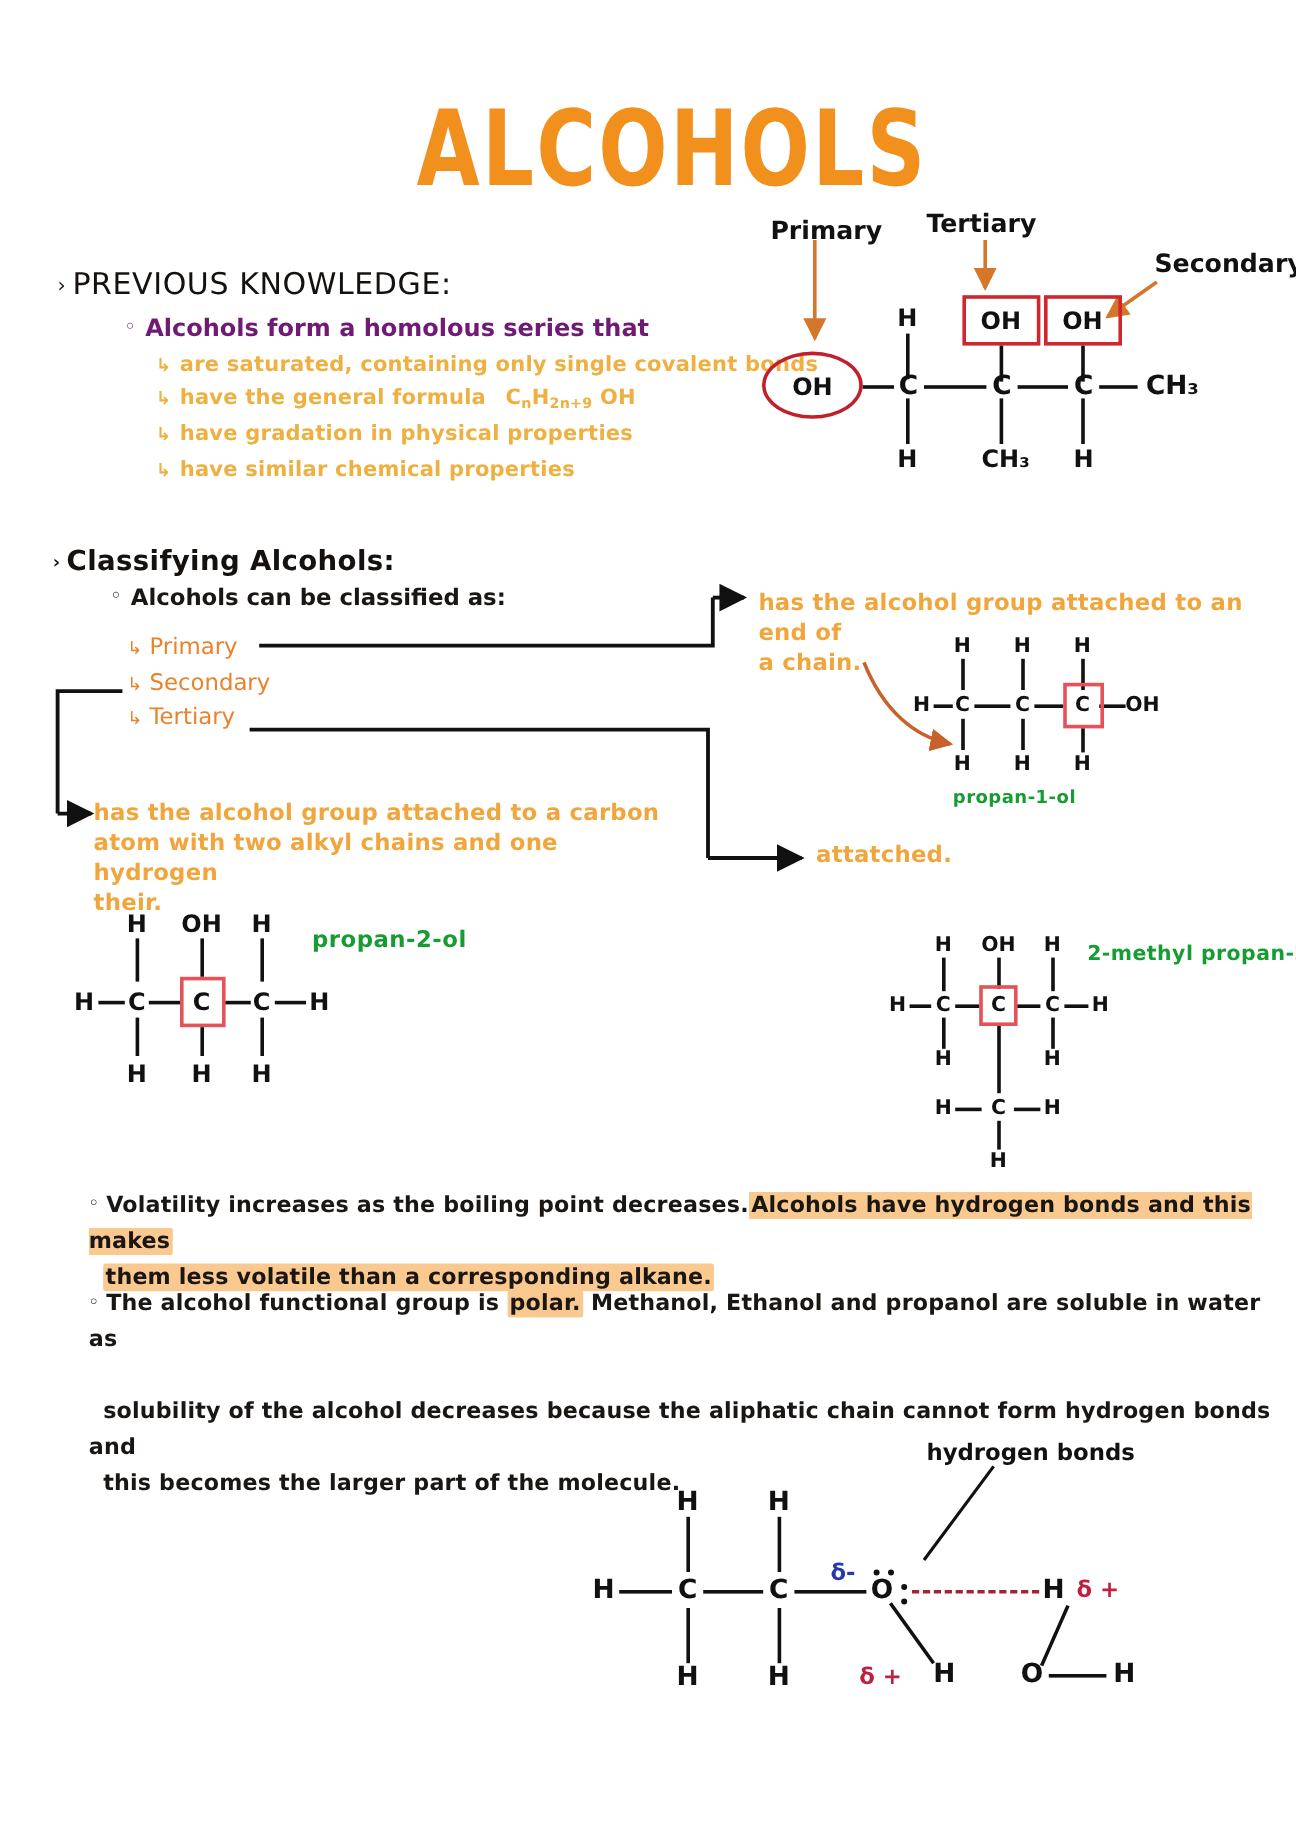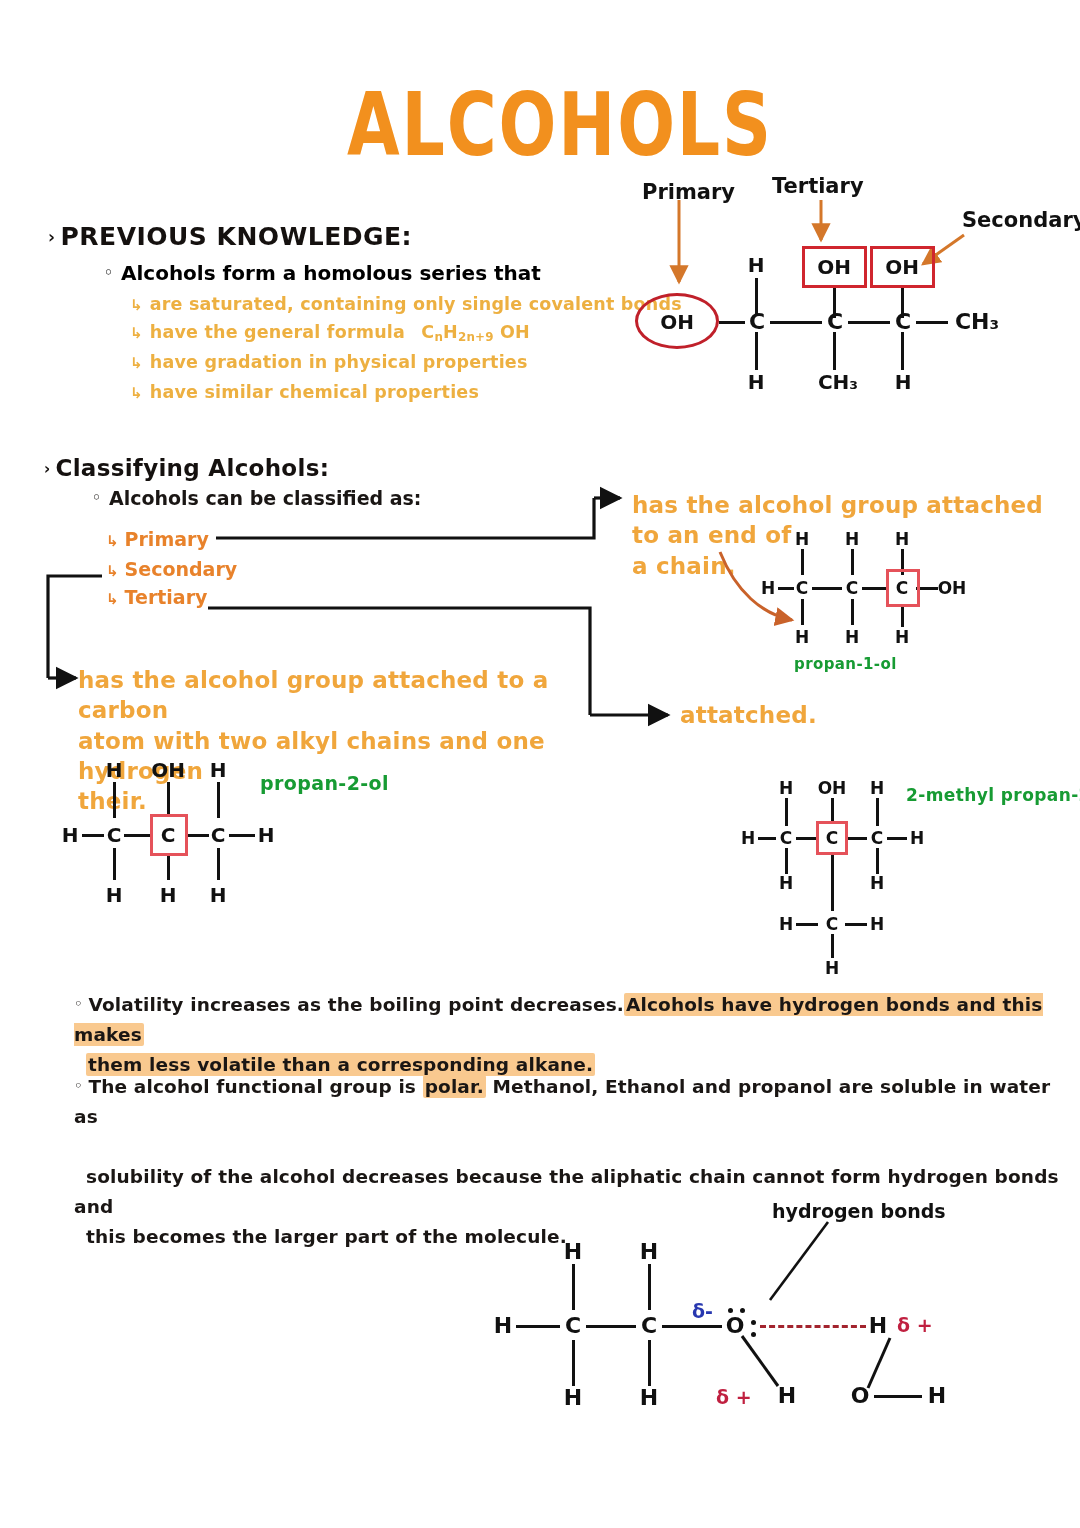--- a/index.html
+++ b/index.html
@@ -22,53 +22,53 @@
     font-size: 74px;
     font-weight: bold;
     letter-spacing: 2px;
     color: #F2901E;
     transform: scaleY(1.18) scaleX(0.92);
     transform-origin: center top;
   }
 
   
   .h-section {
-    font-size: 25px; font-weight: bold; color: #15110f;
+    font-size: 25px; font-weight: normal; color: #15110f;
     letter-spacing: 0.5px; white-space: nowrap;
   }
   .h-section .chev { font-size: 17px; margin-right: 5px; vertical-align: 2px; }
 
   .h-section2 {
     font-size: 23px; font-weight: bold; color: #15110f;
     letter-spacing: 0.3px; white-space: nowrap;
   }
   .h-section2 .chev { font-size: 15px; margin-right: 5px; vertical-align: 2px; }
 
   
   .bullet1 {
-    font-size: 20px; color: #000000; font-weight: 600; white-space: nowrap;
+    font-size: 20px; color: #701a75; font-weight: 600; white-space: nowrap;
   }
   .bullet1 .dot { font-size: 14px; margin-right: 8px; vertical-align: 3px; }
 
   .bullet2 {
     font-size: 17.5px; color: #EDB041; font-weight: 600; white-space: nowrap;
     letter-spacing: 0.2px;
   }
   .bullet2 .ar { margin-right: 7px; font-size: 15px; color:#EDB041; }
 
   .sub { font-size: 0.68em; vertical-align: -0.28em; }
 
   .class-opt {
-    font-size: 19px; color: #E8822B; font-weight: 700; white-space: nowrap; text-align: right;
+    font-size: 19px; color: #E8822B; font-weight: 400; white-space: nowrap; text-align: right;
   }
   .class-opt .ar { color: #E8822B; margin-right: 6px; font-size: 15px; }
 
   
   .desc {
-    font-size: 23px; color: #F0A63C; font-weight: 600;
+    font-size: 19px; color: #F0A63C; font-weight: 600;
     line-height: 1.32; letter-spacing: .2px;
   }
 
   
   .para {
     font-size: 18.5px; color: #1a1614; font-weight: 600;
     line-height: 1.62; letter-spacing: .15px;
   }
   .para .dot { font-size: 13px; margin-right: 6px; vertical-align: 3px; }
   .hl { background: #F9C98F; padding: 1px 2px; border-radius: 2px; }

